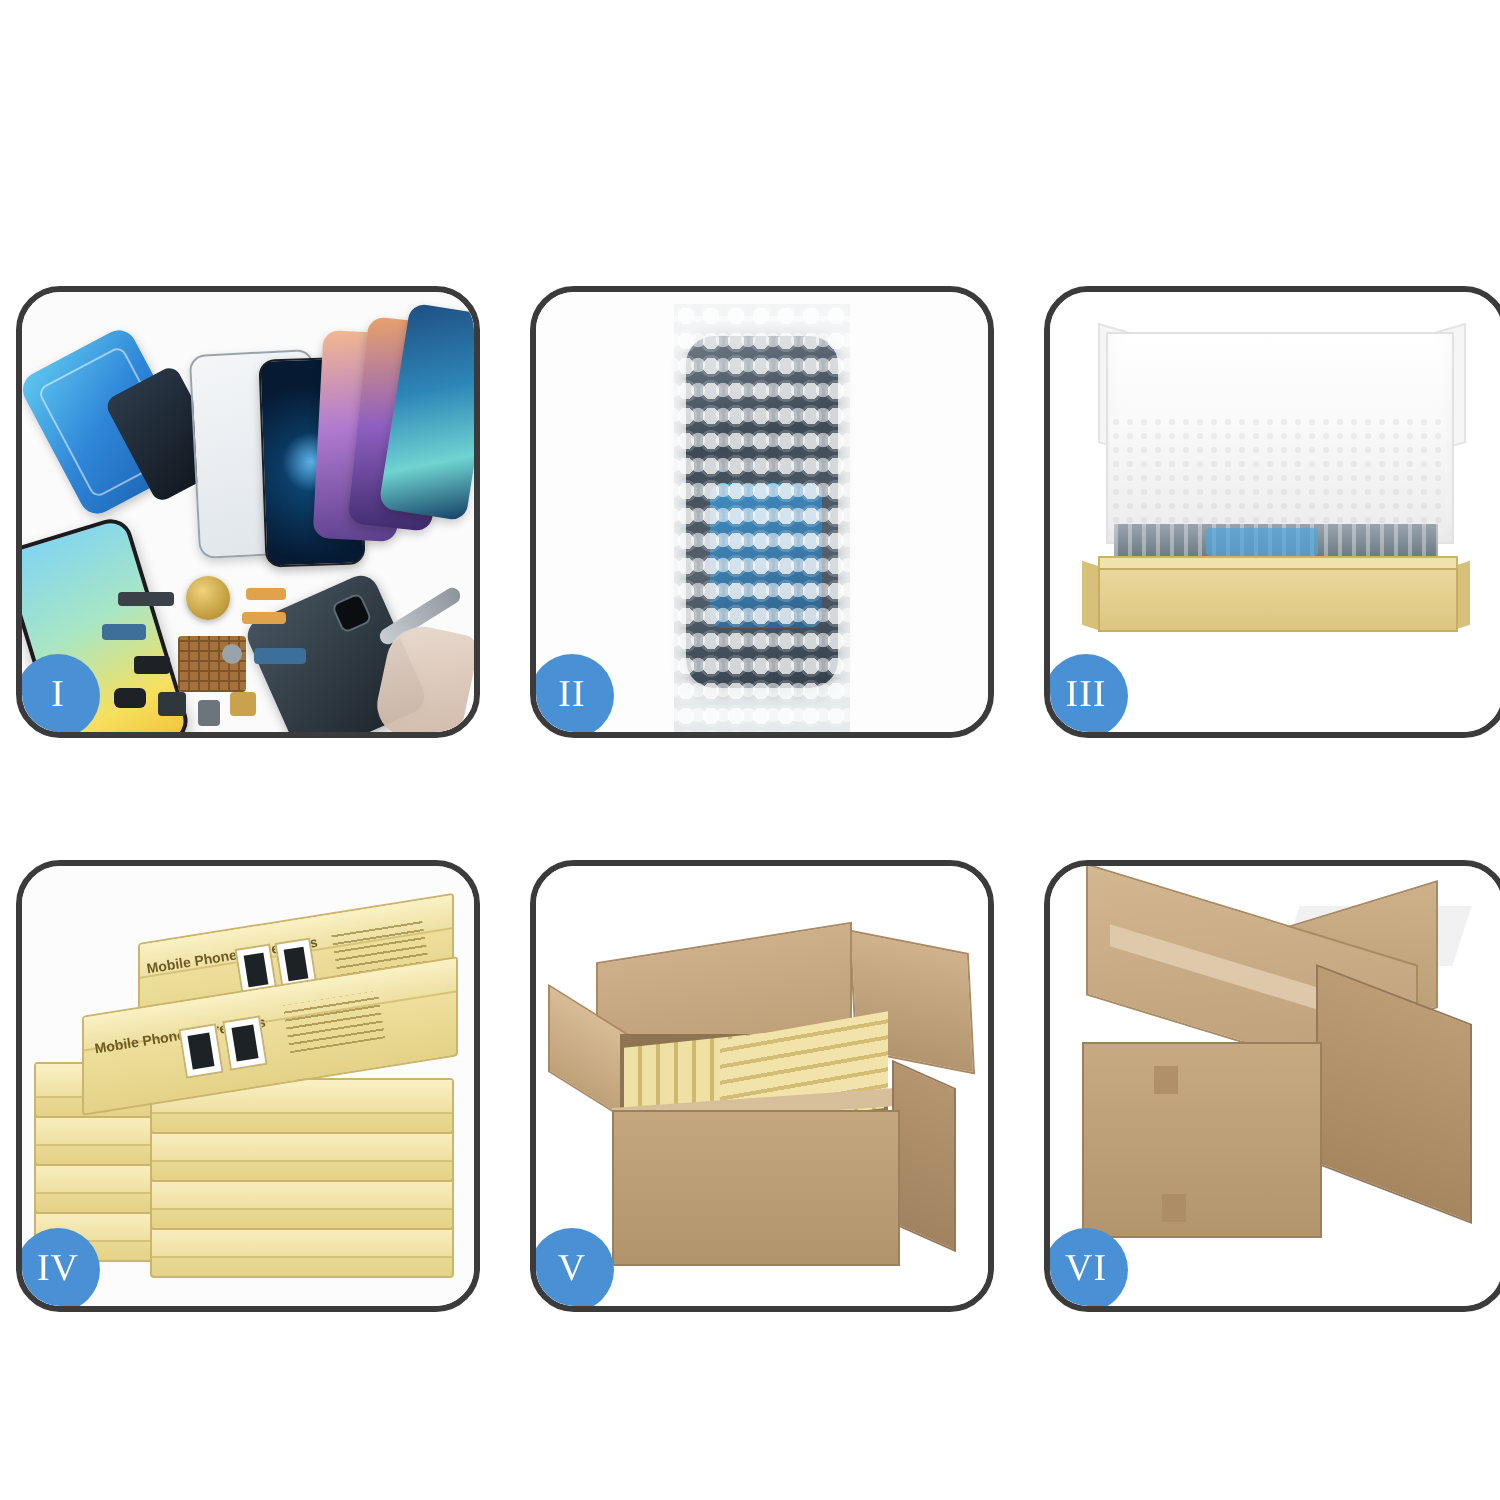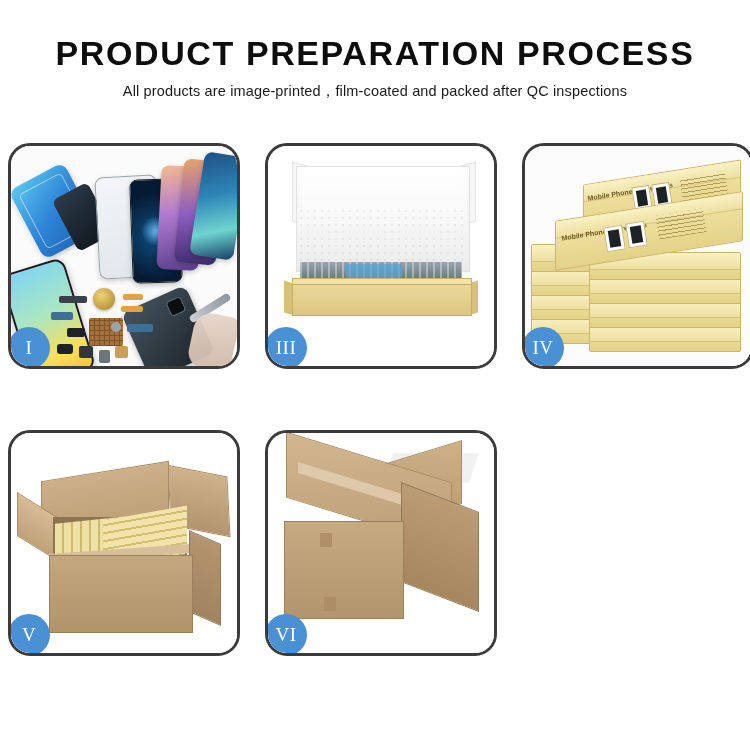--- a/index.html
+++ b/index.html
@@ -364,24 +364,20 @@
   .c6-shadow{
     position:absolute;left:120px;top:20px;width:86px;height:30px;
     background:#f1f1f1;transform:skewX(-18deg);
   }
 </style>
 </head>
 <body>
 
 <div class="page">
 
-  <div class="header">
-    <h1 class="title">PRODUCT PREPARATION PROCESS</h1>
-    <p class="subtitle">All products are image-printed，film-coated and packed after QC inspections</p>
-  </div>
 
   <div class="grid">
 
     <div class="panel">
       <div class="stage">
         <div class="p1bg"></div>
         <div class="ph ph-adh"></div>
         <div class="ph ph-adh-dark"></div>
         <div class="ph ph-glass"></div>
         <div class="ph ph-dark"></div>
@@ -402,20 +398,31 @@
         <div class="pt h"></div>
         <div class="pt i"></div>
         <div class="pt j"></div>
         <div class="pt k"></div>
         <div class="tool"></div>
         <div class="hand"></div>
       </div>
       <div class="badge">I</div>
     </div>
 
+    <div class="panel">
+      <div class="stage">
+        <div class="p2bg"></div>
+        <div class="wrapcol"></div>
+        <div class="wrapinner"></div>
+        <div class="wrapblue"></div>
+        <div class="bubbles"></div>
+        <div class="bubbles2"></div>
+      </div>
+      <div class="badge">II</div>
+    </div>
 
     <div class="panel">
       <div class="stage">
         <div class="p3bg"></div>
         <div class="lid-flapL"></div>
         <div class="lid-flapR"></div>
         <div class="lid-back"></div>
         <div class="foam"></div>
         <div class="prod-in-box"></div>
         <div class="prod-blue"></div>

